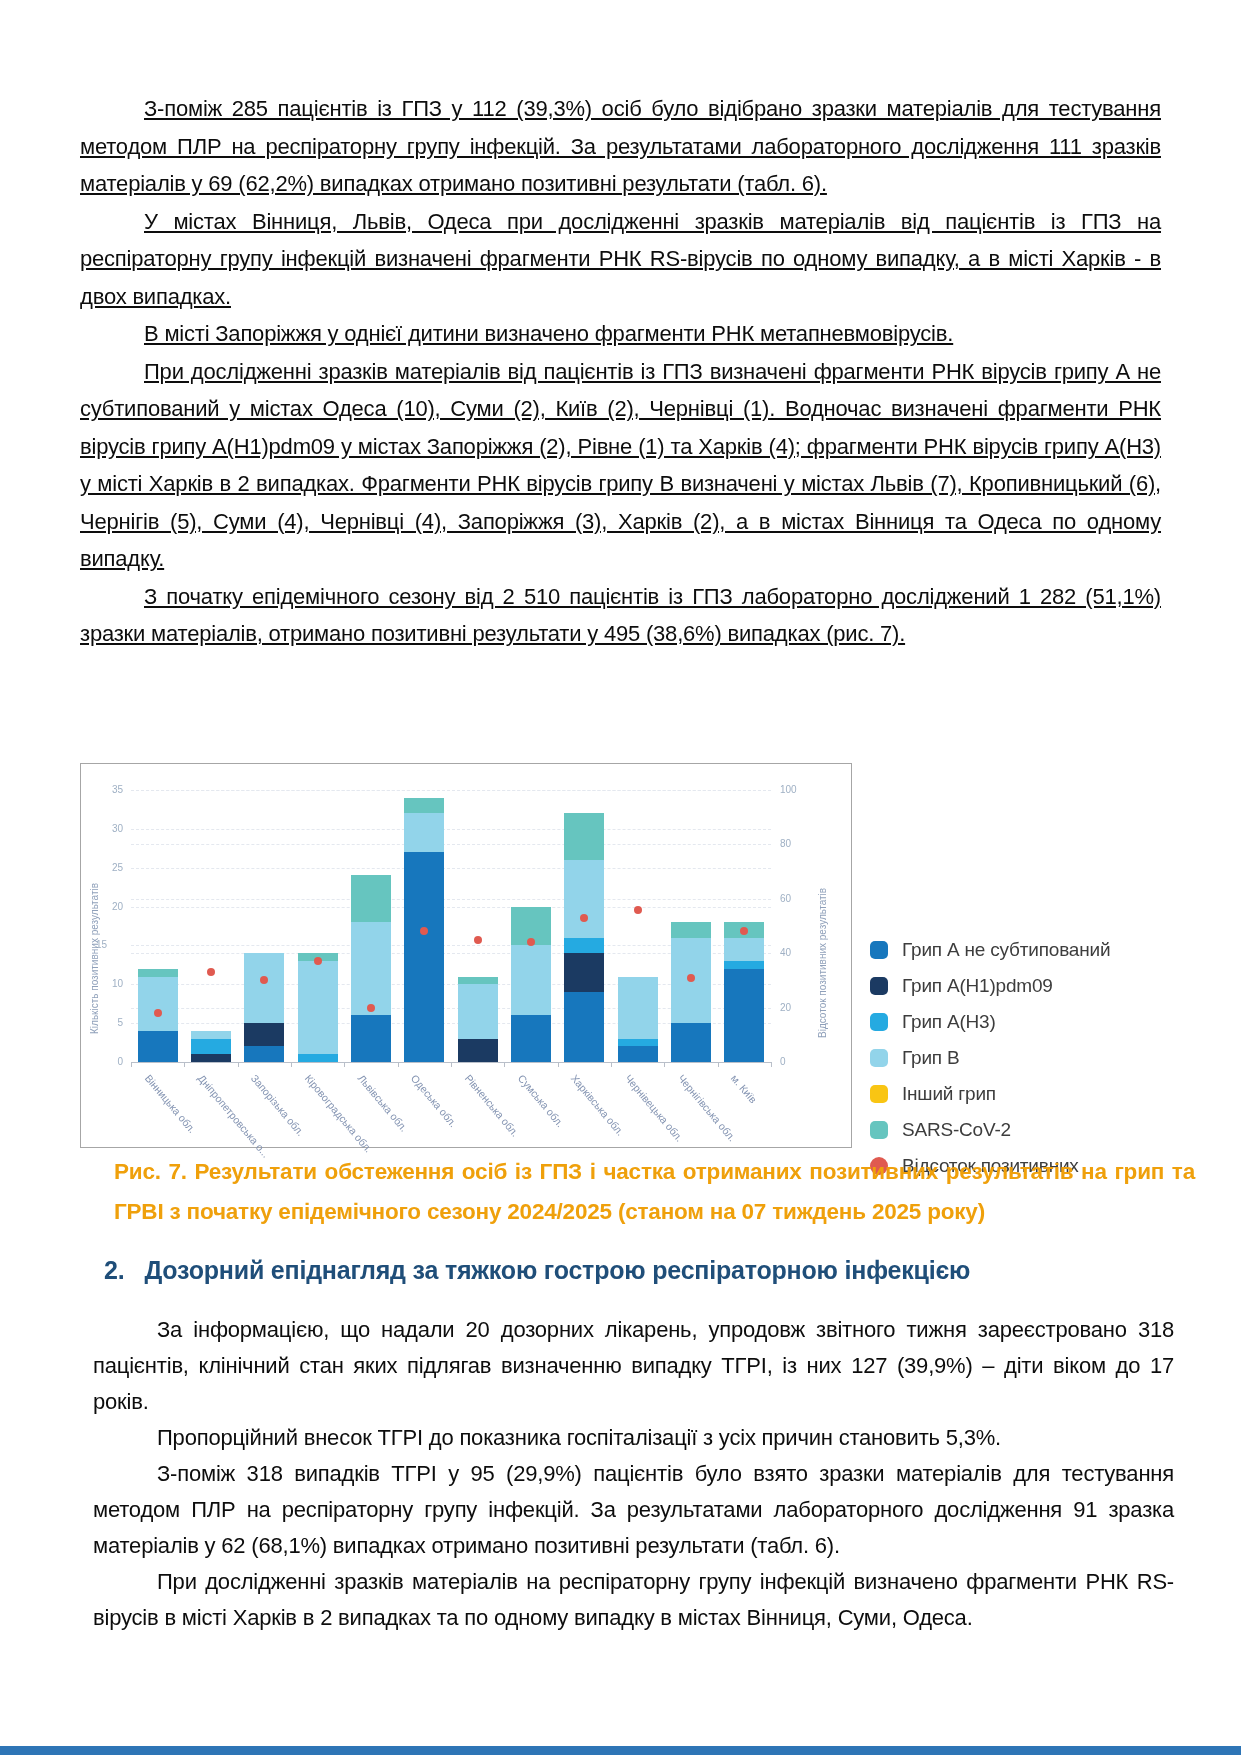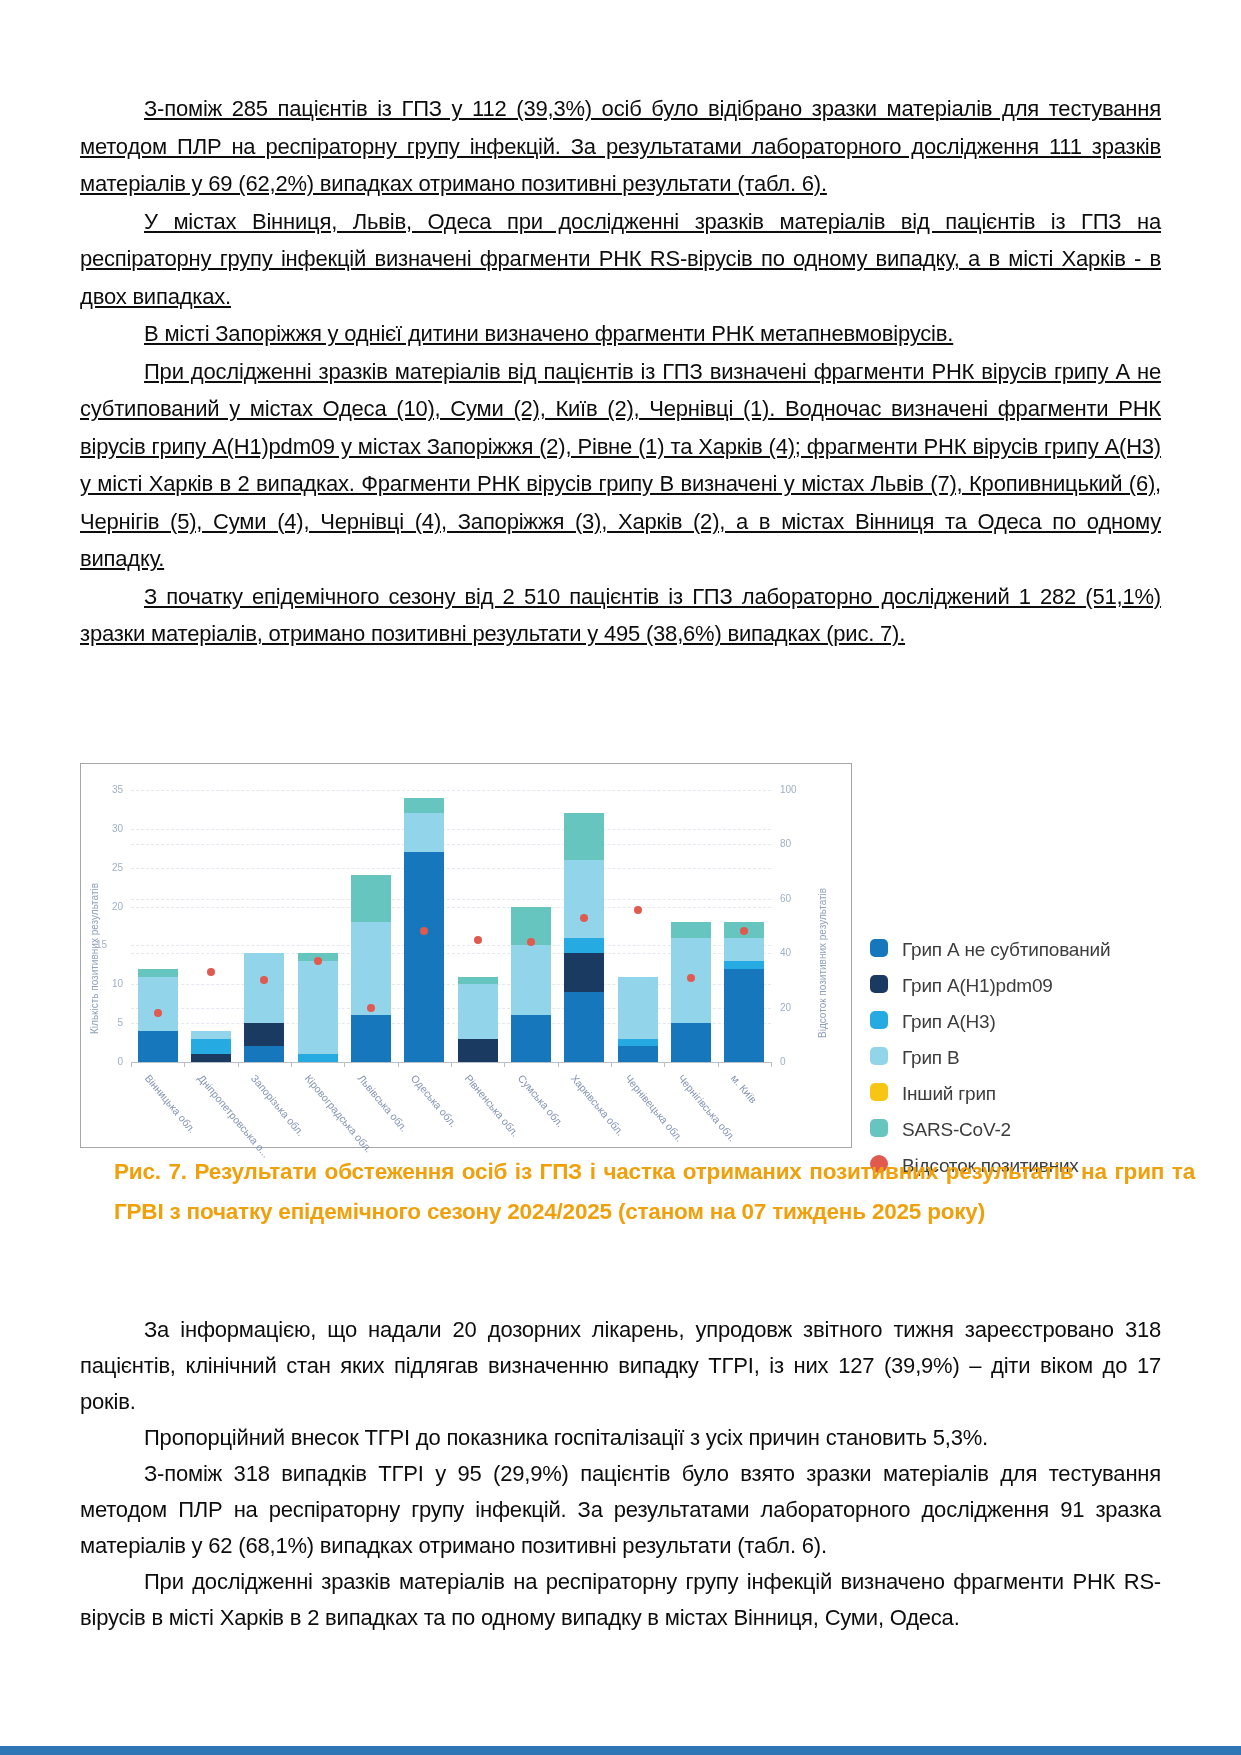--- a/index.html
+++ b/index.html
@@ -30,21 +30,21 @@
     position:absolute; font-size:10px; color:#8fa0ba; white-space:nowrap;
     transform:rotate(-90deg); transform-origin:left top;
   }
   .bar-seg{position:absolute;}
   .pct-dot{position:absolute; width:8px; height:8px; border-radius:50%;}
   .xlabel{
     position:absolute; font-size:10.5px; color:#8494b2; white-space:nowrap;
     transform:rotate(50deg); transform-origin:left top;
   }
   #legend{position:absolute; left:790px; top:176px;}
-  .legend-row{display:flex; margin-bottom:14px;}
+  .legend-row{display:flex; align-items:center; margin-bottom:14px;}
   .legend-swatch{width:18px; height:18px; border-radius:5px; margin-right:14px; flex:0 0 auto;}
   .legend-swatch.circle{border-radius:50%;}
   .legend-label{font-size:19px; color:#3d3d3d; letter-spacing:-0.2px;}
   #caption{
     position:absolute; left:80px; top:1152px; width:1081px;
     font-size:22.5px; font-weight:bold; color:#EFA00B;
     line-height:40px; text-align:justify; letter-spacing:-0.2px;margin-left:34px;
   }
   #section-heading{
     position:absolute; left:104px; top:1256px; width:1040px;
@@ -201,22 +201,25 @@
         </div>
         <div class="legend-row">
           <div class="legend-swatch circle" style="background: rgb(224, 90, 80);"></div>
           <div class="legend-label">Відсоток позитивних</div>
         </div>
       </div>
   </div>
 
   <div id="caption">Рис. 7. Результати обстеження осіб із ГПЗ і частка отриманих позитивних результатів на грип та ГРВІ з початку епідемічного сезону 2024/2025 (станом на 07 тиждень 2025 року)</div>
 
-
-  <div id="bottom-text" class="textblock" style="top:1312px;">
+  <div id="section-heading">
+    <span class="num">2.</span><span>Дозорний епіднагляд за тяжкою гострою респіраторною інфекцією</span>
+  </div>
+
+  <div id="bottom-text" class="textblock" style="top:1312px;margin-left:13px;">
     <p>За інформацією, що надали 20 дозорних лікарень, упродовж звітного тижня зареєстровано 318 пацієнтів, клінічний стан яких підлягав визначенню випадку ТГРІ, із них 127 (39,9%) – діти віком до 17 років.</p>
     <p>Пропорційний внесок ТГРІ до показника госпіталізації з усіх причин становить 5,3%.</p>
     <p>З-поміж 318 випадків ТГРІ у 95 (29,9%) пацієнтів було взято зразки матеріалів для тестування методом ПЛР на респіраторну групу інфекцій. За результатами лабораторного дослідження 91 зразка матеріалів у 62 (68,1%) випадках отримано позитивні результати (табл. 6).</p>
     <p>При дослідженні зразків матеріалів на респіраторну групу інфекцій визначено фрагменти РНК RS-вірусів в місті Харків в 2 випадках та по одному випадку в містах Вінниця, Суми, Одеса.</p>
   </div>
 
   <div id="footer-bar"></div>
 </div>
 
 </body></html>

